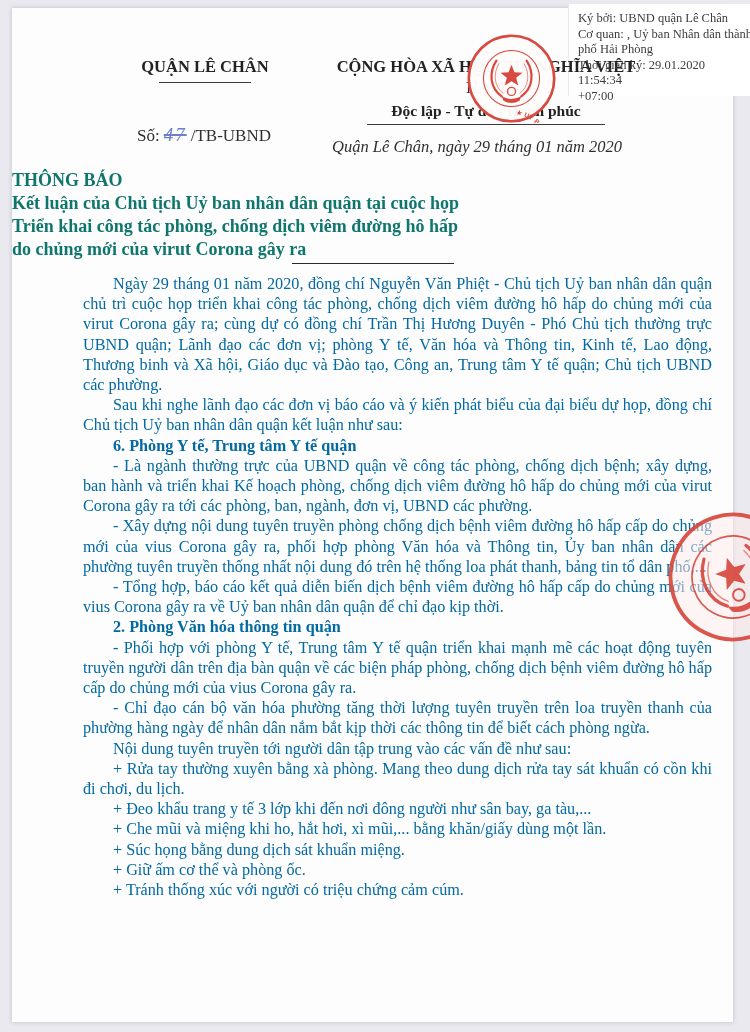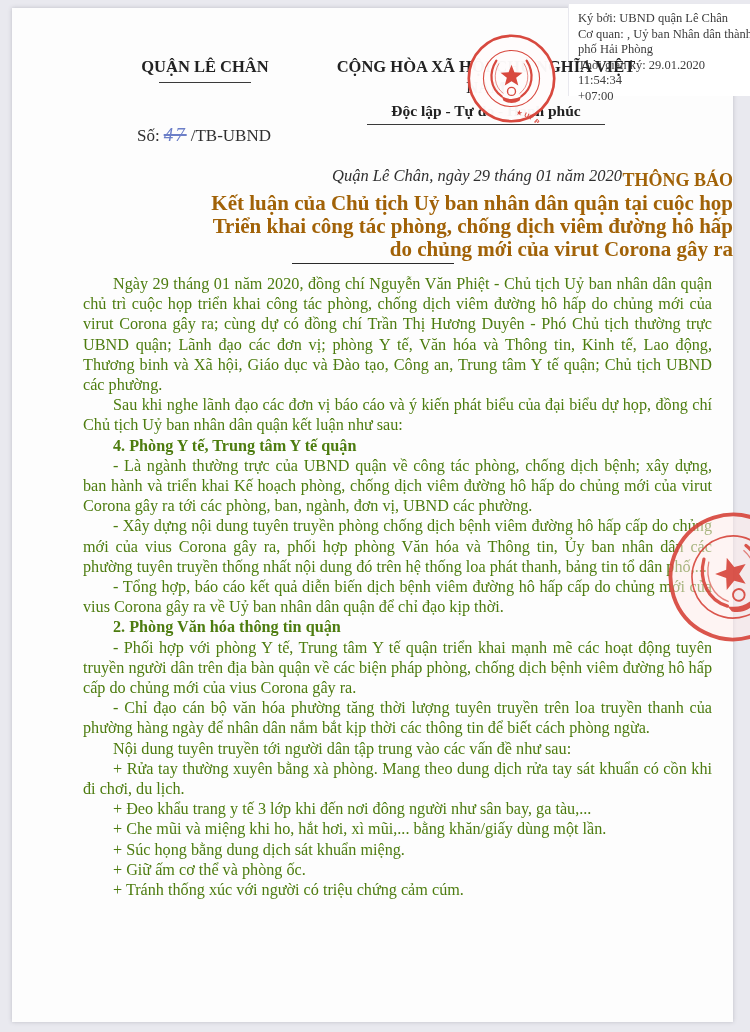--- a/index.html
+++ b/index.html
@@ -38,34 +38,34 @@
   .doc-number {
     position:absolute; left:125px; top:116px; z-index:1;
     font-size:17px; color:#2f2f2f;
   }
   .handwritten {
     color:#6c7fc8; font-style:italic; font-size:19px; letter-spacing:2px;
     text-decoration:line-through; text-decoration-thickness:1.5px; padding:0 4px;
   }
   .date-line {
     position:absolute; left:320px; top:129px; z-index:1;
-    font-style:italic; font-size:16.5px; color:#2f2f2f; white-space:nowrap;margin-top:29px;
+    font-style:italic; font-size:16.5px; color:#2f2f2f; white-space:nowrap;
   }
   
   .title-block {
     position:absolute; left:0; top:161px; width:100%; z-index:1;
-    text-align:right; font-weight:bold; color:#a16207;
+    text-align:left; font-weight:bold; color:#0f766e;
   }
   .title-block .t1 { font-size:18px; line-height:23px; }
-  .title-block .t2 { font-size:21px; line-height:23px;padding-left:32px; }
+  .title-block .t2 { font-size:18px; line-height:23px; }
   .title-rule { width:162px; border-bottom:1.7px solid #2a2a2a; margin:2px auto 0; }
   
   .body-text {
     position:absolute; left:71px; top:266px; width:629px; z-index:1;
-    font-size:16.2px; line-height:20.2px; text-align:justify; color:#4d7c0f;
+    font-size:16.2px; line-height:20.2px; text-align:justify; color:#0369a1;
   }
   .para { margin:0; text-indent:30px; }
   .para.bold { font-weight:bold; }
   
   .seal { position:absolute; pointer-events:none; }
   .seal1 { left:455px; top:26px; width:89px; height:89px; z-index:6; }
   .seal2 { left:656px; top:504px; width:130px; height:130px; z-index:6;
            transform:rotate(-18deg); opacity:0.93; }
   .seal svg { display:block; width:100%; height:100%; }
 </style>
@@ -105,21 +105,21 @@
       <div class="t1">THÔNG BÁO</div>
       <div class="t2">Kết luận của Chủ tịch Uỷ ban nhân dân quận tại cuộc họp</div>
       <div class="t2">Triển khai công tác phòng, chống dịch viêm đường hô hấp</div>
       <div class="t2">do chủng mới của virut Corona gây ra</div>
       <div class="title-rule"></div>
     </div>
 
     <div class="body-text">
       <p class="para">Ngày 29 tháng 01 năm 2020, đồng chí Nguyễn Văn Phiệt - Chủ tịch Uỷ ban nhân dân quận chủ trì cuộc họp triển khai công tác phòng, chống dịch viêm đường hô hấp do chủng mới của virut Corona gây ra; cùng dự có đồng chí Trần Thị  Hương Duyên - Phó Chủ tịch thường trực UBND quận; Lãnh đạo các đơn vị; phòng Y  tế, Văn  hóa và Thông tin, Kinh tế, Lao động, Thương binh và Xã hội, Giáo dục và Đào tạo, Công an, Trung tâm Y tế quận; Chủ tịch UBND các phường.</p>
       <p class="para">Sau khi nghe lãnh đạo các đơn vị báo cáo và ý kiến phát biểu của đại biểu dự họp, đồng chí Chủ tịch Uỷ ban nhân dân quận kết luận như sau:</p>
-      <p class="para bold">4. Phòng Y tế, Trung tâm Y tế quận</p>
+      <p class="para bold">6. Phòng Y tế, Trung tâm Y tế quận</p>
       <p class="para">- Là ngành thường trực của UBND quận về công tác phòng, chống dịch bệnh; xây dựng, ban hành và triển khai Kế hoạch phòng, chống dịch viêm đường hô hấp do chủng mới của virut Corona gây ra tới các phòng, ban, ngành, đơn vị, UBND các phường.</p>
       <p class="para">- Xây dựng nội dung tuyên truyền phòng chống dịch bệnh viêm đường hô hấp cấp do chủng mới của vius Corona gây ra, phối hợp phòng Văn  hóa và Thông tin, Ủy ban nhân dân các phường tuyên truyền thống nhất nội dung đó trên hệ thống loa phát thanh, bảng tin tổ dân phố,...</p>
       <p class="para">- Tổng hợp, báo cáo kết quả diễn biến dịch bệnh viêm đường hô hấp cấp do chủng mới của vius Corona gây ra về Uỷ ban nhân dân quận để chỉ đạo kịp thời.</p>
       <p class="para bold">2. Phòng Văn hóa thông tin quận</p>
       <p class="para">- Phối hợp với phòng Y tế, Trung tâm Y tế quận triển khai mạnh mẽ các hoạt động tuyên truyền người dân trên địa bàn quận về các biện pháp phòng, chống dịch bệnh viêm đường hô hấp cấp do chủng mới của vius Corona gây ra.</p>
       <p class="para">- Chỉ đạo cán bộ văn hóa phường tăng thời lượng tuyên truyền trên loa truyền thanh của phường hàng ngày để nhân dân nắm bắt kịp thời các thông tin để biết cách phòng ngừa.</p>
       <p class="para">Nội dung tuyên truyền tới người dân tập trung vào các vấn đề như sau:</p>
       <p class="para">+ Rửa tay thường xuyên bằng xà phòng. Mang theo dung dịch rửa tay sát khuẩn có cồn khi đi chơi, du lịch.</p>
       <p class="para">+ Đeo khẩu trang y tế 3 lớp khi đến nơi đông người như sân bay, ga tàu,...</p>
       <p class="para">+ Che mũi và miệng khi ho, hắt hơi, xì mũi,... bằng khăn/giấy dùng một lần.</p>

